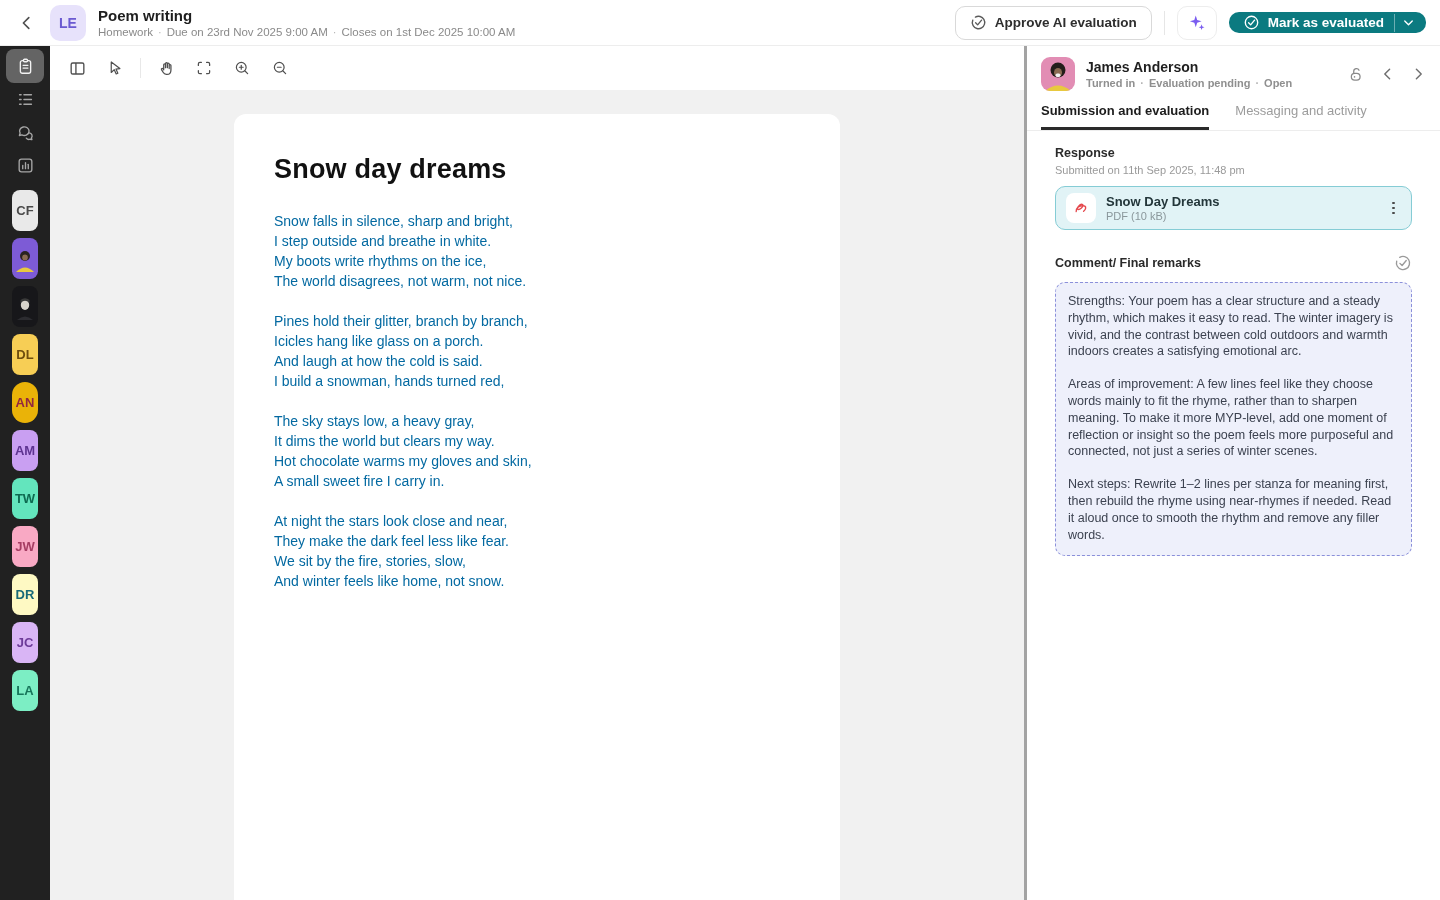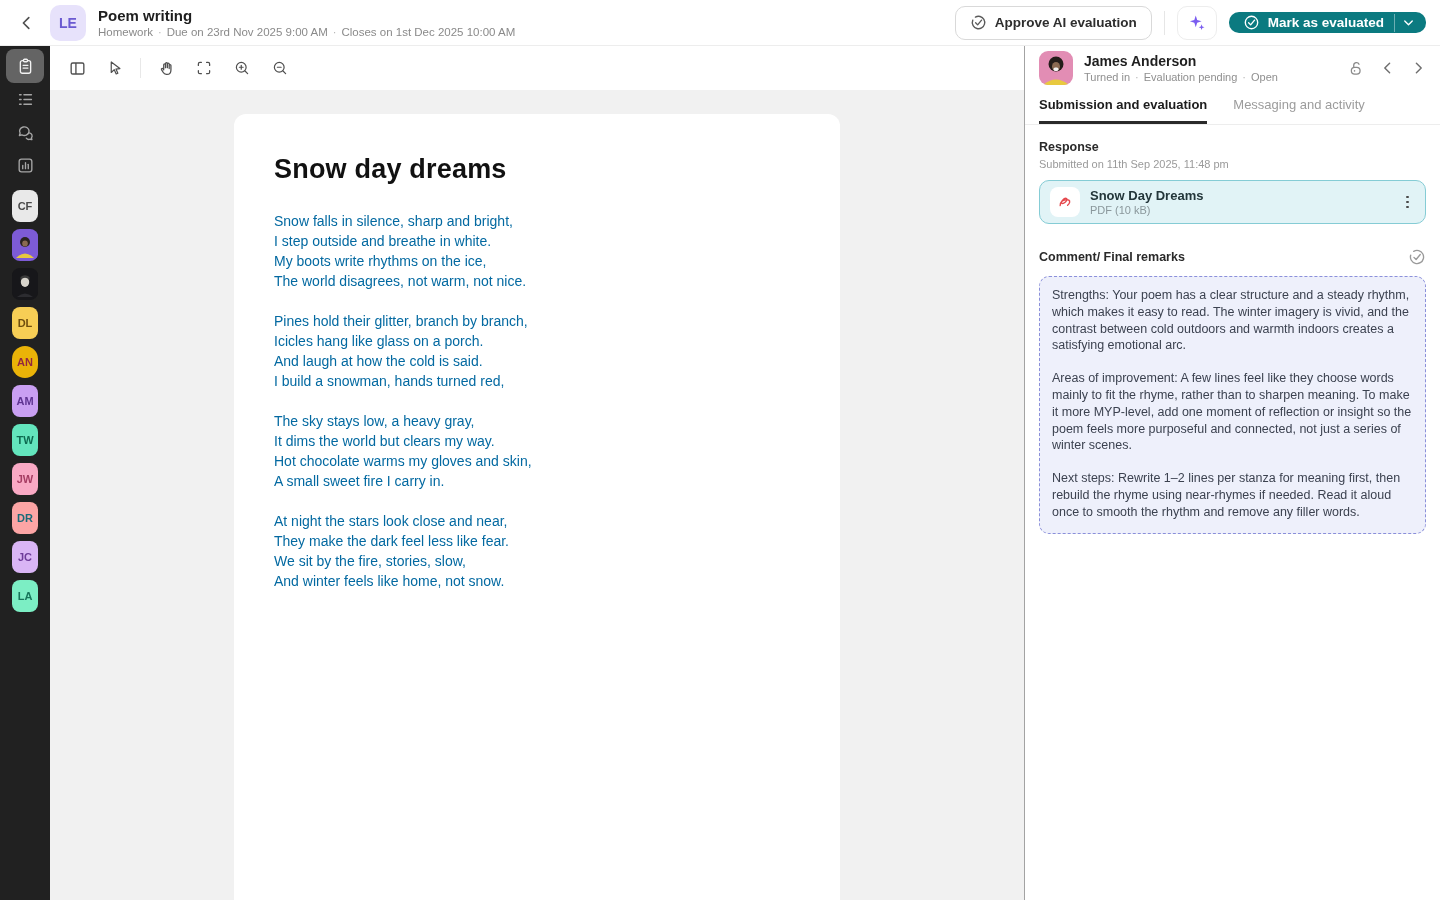--- a/index.html
+++ b/index.html
@@ -37,22 +37,22 @@
   .teal-divider { width:1px; height:18px; background:rgba(255,255,255,.4); margin:0 6px 0 2px; }
 
   
   .rail { position:absolute; left:0; top:46px; width:50px; bottom:0; background:#212121;
     display:flex; flex-direction:column; align-items:center; padding-top:3px; z-index:20; }
   .rail-icon { width:38px; height:33px; display:flex; align-items:center;
     justify-content:center; color:#a6a6a6; cursor:pointer; border-radius:8px; }
   .rail-icon.active { background:#646464; color:#f2f2f2; height:34px; }
   .rail-avatars { margin-top:8px; display:flex; flex-direction:column; gap:7px;
     align-items:center; }
-  .rail-avatar { width:26px; height:32px; border-radius:8px; display:flex;
-    align-items:center; justify-content:center; font-size:11px; font-weight:bold;
+  .rail-avatar { width:26px; height:41px; border-radius:8px; display:flex;
+    align-items:center; justify-content:center; font-size:13px; font-weight:bold;
     cursor:pointer; overflow:hidden; }
 
   
   .main { position:absolute; left:50px; top:46px; right:416px; bottom:0;
     background:#f1f1f1; }
   .toolbar { height:44px; background:#fff; display:flex; align-items:center;
     padding-left:10px; }
   .tool { width:34px; height:34px; border-radius:8px; display:flex; align-items:center;
     justify-content:center; color:#4f4f4f; cursor:pointer; background:transparent;
     border:none; }
@@ -61,36 +61,36 @@
   .canvas { position:absolute; left:0; right:0; top:44px; bottom:0; background:#f1f1f1;
     display:flex; justify-content:center; overflow:hidden; }
   .page { width:606px; margin-top:24px; background:#fff; border-radius:12px 12px 0 0;
     padding:40px 40px; height:calc(100% - 24px); }
   .poem-title { font-size:27px; font-weight:bold; color:#111; letter-spacing:.2px; }
   .poem { margin-top:26px; }
   .stanza { margin-bottom:20px; }
   .poem-line { font-size:14px; line-height:20px; color:#0369a1; }
 
   
-  .panel { position:absolute; right:0; top:40px; width:416px; bottom:0; background:#fff;
-    border-left:1px solid #a3a3a3; }
+  .panel { position:absolute; right:0; top:46px; width:416px; bottom:0; background:#fff;
+    border-left:3px solid #a3a3a3; }
   .student-row { display:flex; align-items:center; padding:11px 14px 0 14px; }
   .student-avatar { width:34px; height:34px; border-radius:9px; overflow:hidden;
     flex:none; }
   .student-texts { margin-left:11px; }
   .student-name { font-size:14px; font-weight:bold; color:#1f1f1f; }
   .student-status { font-size:11px; color:#8f8f8f; margin-top:2px; display:flex;
-    align-items:center; gap:5px; }
+    align-items:center; gap:5px;font-weight:bold; }
   .student-actions { margin-left:auto; display:flex; align-items:center; gap:14px;
     color:#8a8a8a; }
   .tabs { display:flex; gap:26px; padding:0 14px; margin-top:12px;
     border-bottom:1px solid #ededed; }
   .tab { font-size:13px; padding-bottom:9px; color:#9c9c9c; cursor:pointer; }
   .tab.active { color:#1c1c1c; font-weight:bold; border-bottom:3px solid #2a2a2a; }
-  .panel-body { padding:15px 14px; }
+  .panel-body { padding:15px 28px; }
   .section-heading { font-size:12.5px; font-weight:bold; color:#2a2a2a; }
   .submitted { font-size:11px; color:#9a9a9a; margin-top:4px; }
   .file-card { margin-top:10px; height:44px; border:1px solid #85ccd5; background:#e1f3f6;
     border-radius:10px; display:flex; align-items:center; padding:0 10px; cursor:pointer; }
   .file-icon-tile { width:30px; height:30px; background:#fff; border-radius:8px;
     display:flex; align-items:center; justify-content:center; flex:none; }
   .file-texts { margin-left:10px; }
   .file-name { font-size:13px; font-weight:bold; color:#23363a; }
   .file-meta { font-size:11px; color:#8a979b; margin-top:1px; }
   .file-menu { margin-left:auto; display:flex; flex-direction:column; gap:2.5px;
@@ -204,21 +204,21 @@
         <ellipse cx="13" cy="11" rx="4.2" ry="5" fill="#d8d4cc"></ellipse>
         <path d="M8.5 9 q4.5 -4.5 9 0 l0 -3 q-4.5 -3.5 -9 0 Z" fill="#3a3a3a"></path>
         <path d="M5 26 q8 -7 16 0 Z" fill="#2c2c30"></path>
       </svg>
     </div>
     <div class="rail-avatar" style="background-color: rgb(247, 206, 85); color: rgb(111, 78, 14);">DL</div>
     <div class="rail-avatar" style="background-color: #eab308; color: rgb(147, 39, 63); border-radius: 13px;">AN</div>
     <div class="rail-avatar" style="background-color: rgb(201, 159, 242); color: rgb(94, 51, 145);">AM</div>
     <div class="rail-avatar" style="background-color: rgb(99, 229, 189); color: rgb(14, 107, 81);">TW</div>
     <div class="rail-avatar" style="background-color: rgb(249, 169, 196); color: rgb(166, 61, 99);">JW</div>
-    <div class="rail-avatar" style="background-color: #fca5a5; color: rgb(24, 106, 120);">DR</div>
+    <div class="rail-avatar" style="background-color: #fef9c3; color: rgb(24, 106, 120);">DR</div>
     <div class="rail-avatar" style="background-color: rgb(217, 181, 245); color: rgb(109, 59, 153);">JC</div>
     <div class="rail-avatar" style="background-color: rgb(124, 238, 196); color: rgb(23, 118, 90);">LA</div>
   </div>
 </div>
 
 <div class="main">
   <div class="toolbar">
     <button class="tool">
       <svg width="19" height="19" viewBox="0 0 24 24" fill="none" stroke="currentColor" stroke-width="1.7" stroke-linejoin="round">
           <rect x="4" y="5" width="16" height="14" rx="2"></rect>

